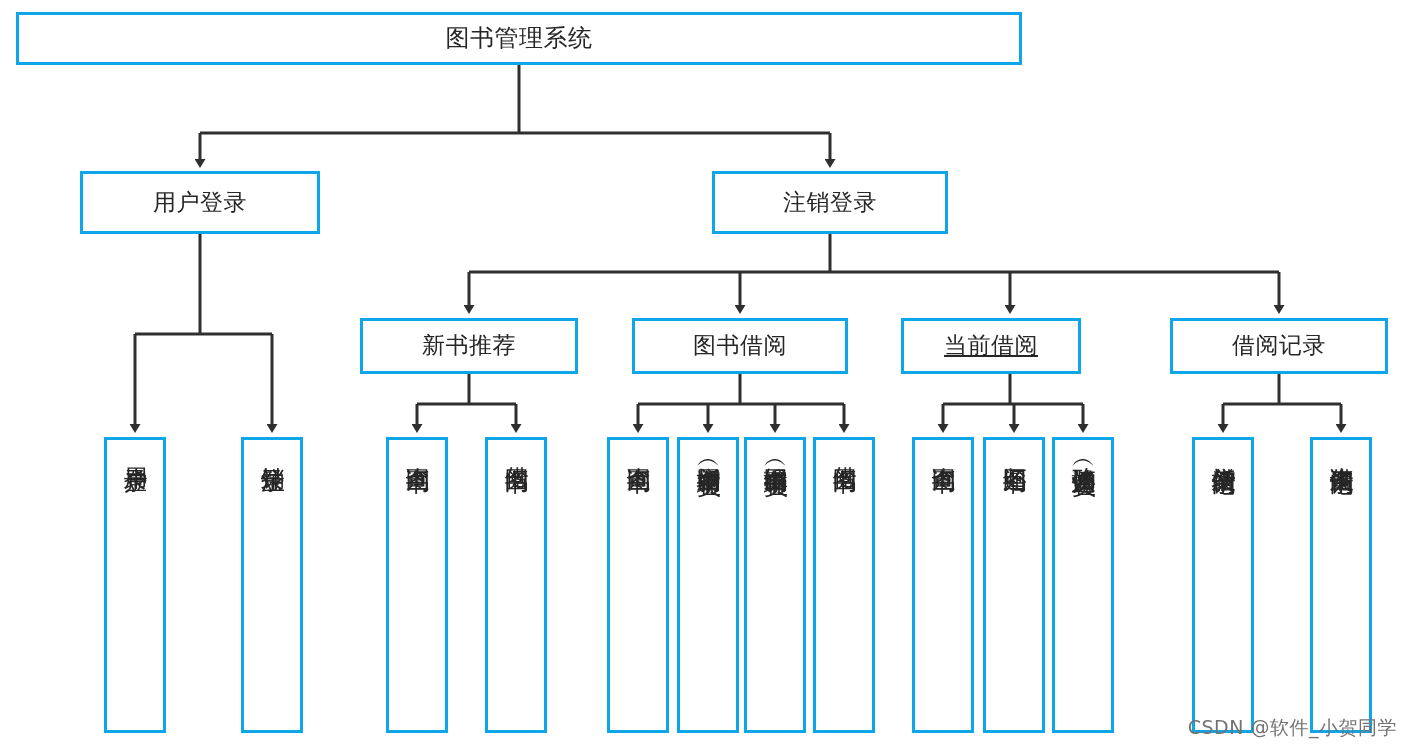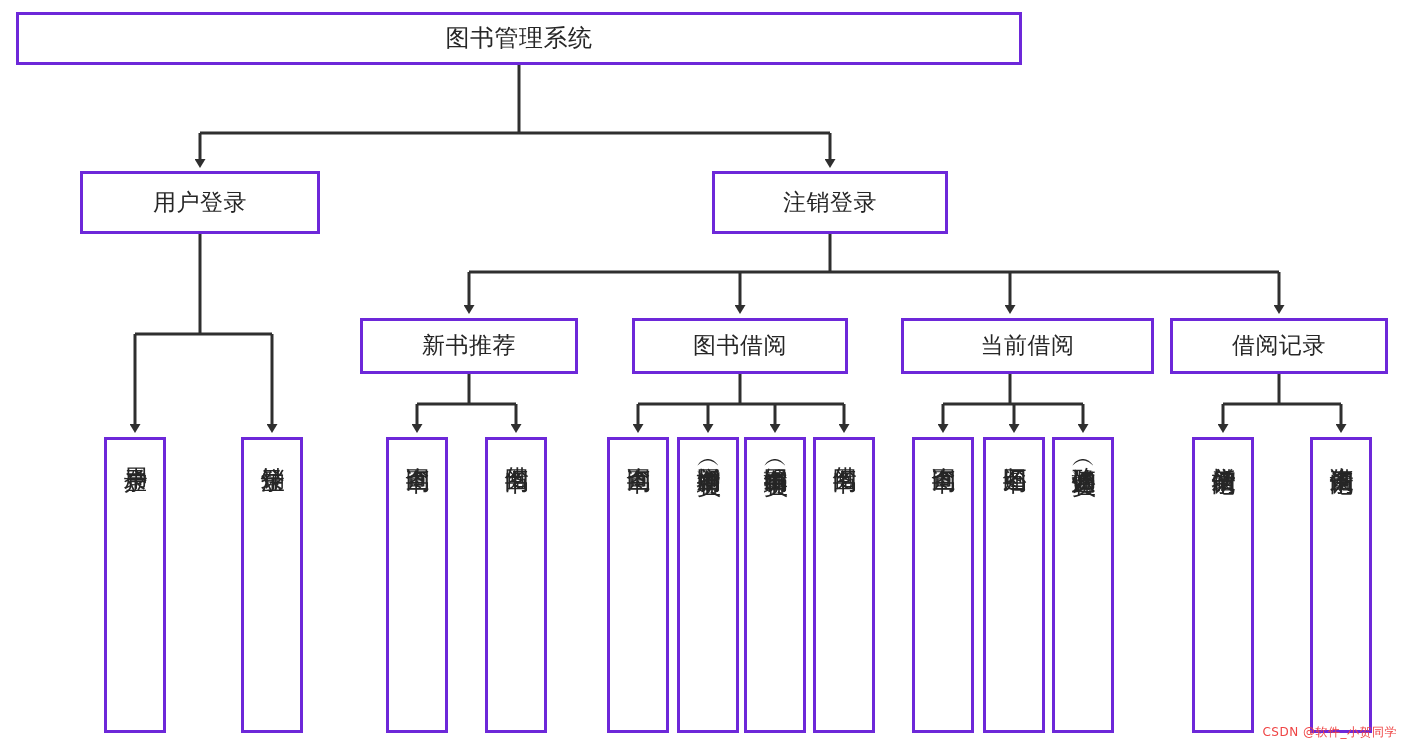--- a/index.html
+++ b/index.html
@@ -23,21 +23,21 @@
     left: 0;
     top: 0;
     width: 1405px;
     height: 747px;
     pointer-events: none;
   }
   .node {
     position: absolute;
     box-sizing: border-box;
     background: #ffffff;
-    border: 3px solid #6d28d9;
+    border: 3px solid #0ea5e9;
     display: flex;
     align-items: center;
     justify-content: center;
     color: #262626;
   }
   .node.horizontal {
     font-size: 23px;
     letter-spacing: 0.5px;
     line-height: 1.2;
   }
@@ -55,22 +55,22 @@
     font-size: 24px;
     line-height: 1.22;
     letter-spacing: 1px;
     white-space: nowrap;
     color: #262626;
   }
   .watermark {
     position: absolute;
     right: 8px;
     bottom: 6px;
-    font-size: 12px;
-    color: #ef4444;
+    font-size: 19px;
+    color: #737373;
     white-space: nowrap;
     letter-spacing: 0.5px;
   }
 </style>
 </head>
 <body>
 
 <div id="canvas">
 
   <svg class="edges" viewBox="0 0 1405 747" xmlns="http://www.w3.org/2000/svg">
@@ -133,21 +133,21 @@
   <div class="node horizontal" style="left: 712px; top: 171px; width: 236px; height: 63px;">
     <span>注销登录</span>
   </div>
 
   <div class="node horizontal" style="left: 360px; top: 318px; width: 218px; height: 56px;">
     <span>新书推荐</span>
   </div>
   <div class="node horizontal" style="left: 632px; top: 318px; width: 216px; height: 56px;">
     <span>图书借阅</span>
   </div>
-  <div class="node horizontal" style="left: 901px; top: 318px; width: 253px; height: 56px;">
+  <div class="node horizontal" style="left: 901px; top: 318px; width: 180px; height: 56px; text-decoration: underline;">
     <span>当前借阅</span>
   </div>
   <div class="node horizontal" style="left: 1170px; top: 318px; width: 218px; height: 56px; text-align: center;">
     <span>借阅记录</span>
   </div>
 
   <div class="node vertical" style="left: 104px; top: 437px; width: 62px; height: 296px;">
     <span class="vlabel">用户登录</span>
   </div>
   <div class="node vertical" style="left: 241px; top: 437px; width: 62px; height: 296px;">

